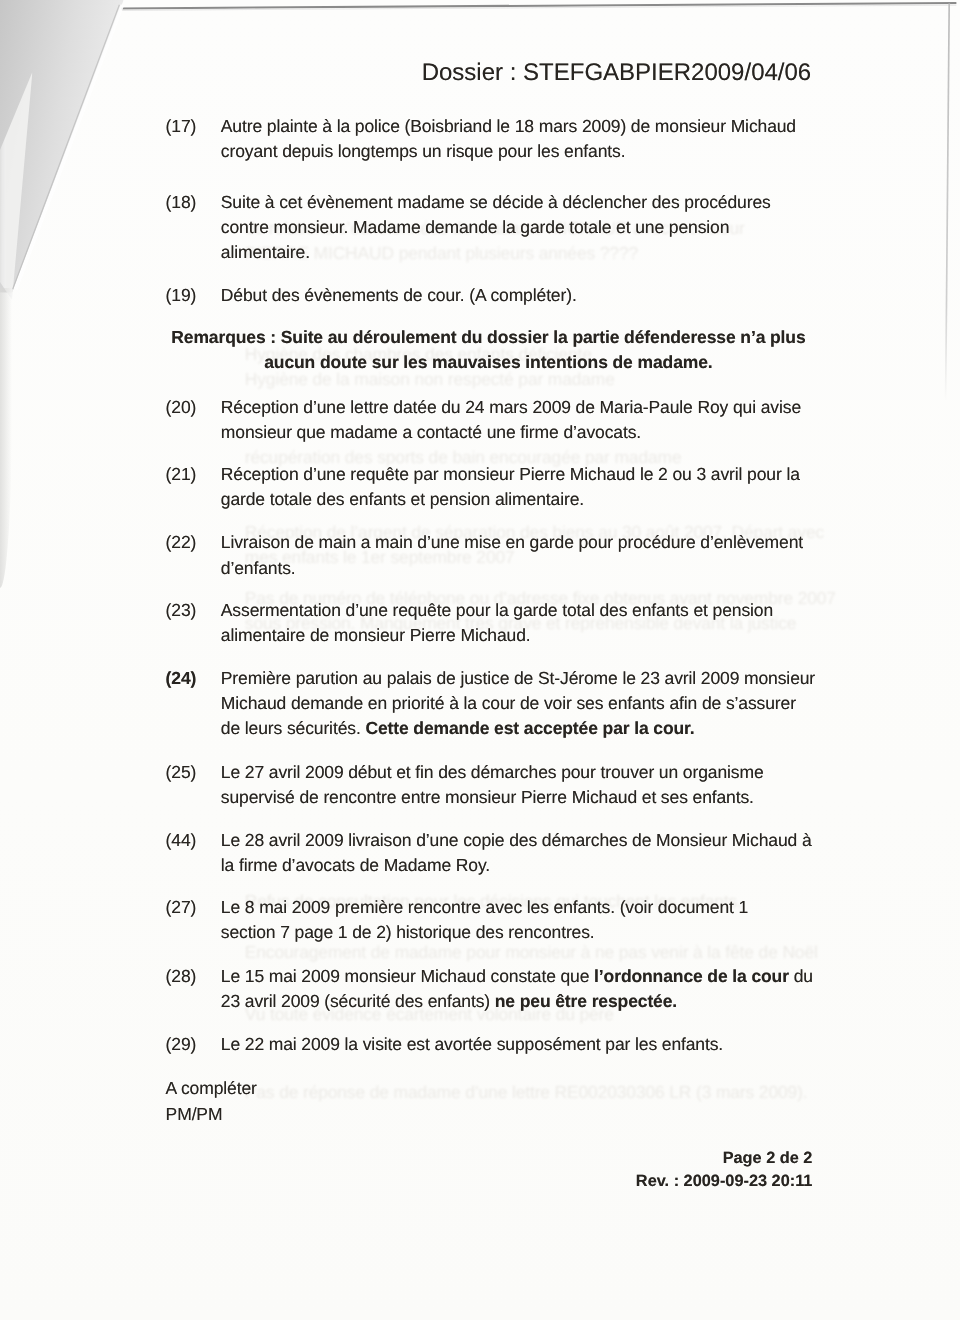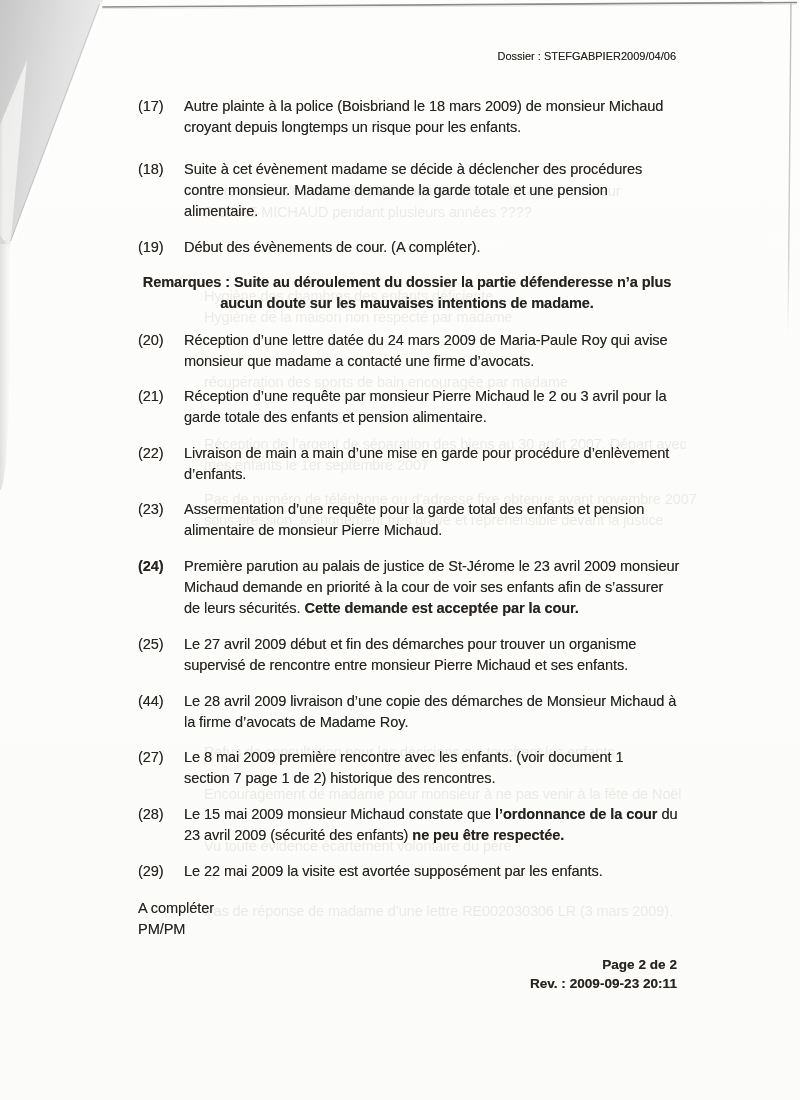--- a/index.html
+++ b/index.html
@@ -14,21 +14,21 @@
   .corner-sliver{position:absolute;left:0;top:55px;width:40px;height:195px;
         background:#f4f4f3;clip-path:polygon(0 70px,27px 5px,10px 195px,0 180px);
         filter:blur(2px);opacity:.85;}
   .curl-shadow{position:absolute;left:0;top:240px;width:10px;height:250px;
         background:linear-gradient(to right,#d7d7d5,rgba(255,255,255,0));
         border-bottom-right-radius:100% 60%;opacity:.75;}
   svg.edges{position:absolute;left:0;top:0;pointer-events:none;}
   
   .ghost{position:absolute;color:#93897a;opacity:.15;filter:blur(.7px);
         font-size:14.5px;white-space:nowrap;letter-spacing:-.1px;}
-  .header{position:absolute;top:50px;right:124px;font-size:11px;
+  .header{position:absolute;top:50px;right:124px;font-size:20px;
         text-shadow:0 0 .4px rgba(40,36,30,.5);}
   .content{position:absolute;left:138px;top:96px;width:538px;
         font-size:14.6px;line-height:21px;letter-spacing:-.1px;
         text-shadow:0 0 .4px rgba(40,36,30,.5);}
   .para{display:grid;grid-template-columns:46px 1fr;}
   .line{white-space:nowrap;}
   .g14{margin-bottom:14px}.g15{margin-bottom:15px}.g16{margin-bottom:16px}.g21{margin-bottom:21px}
   .remarques{text-align:center;font-weight:700;margin-bottom:16px;}
   .b{font-weight:700;}
   .footer{position:absolute;top:955px;right:123px;text-align:right;

